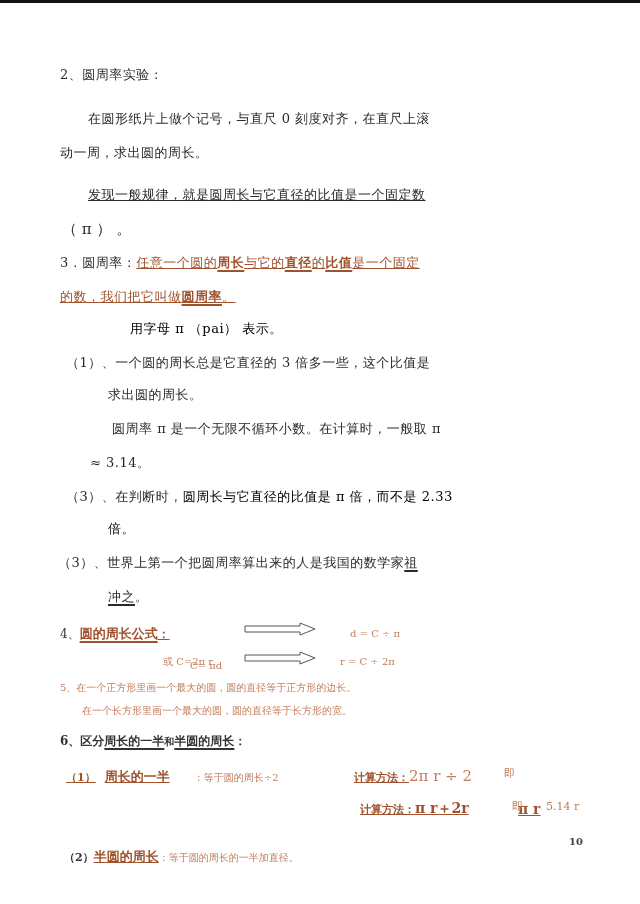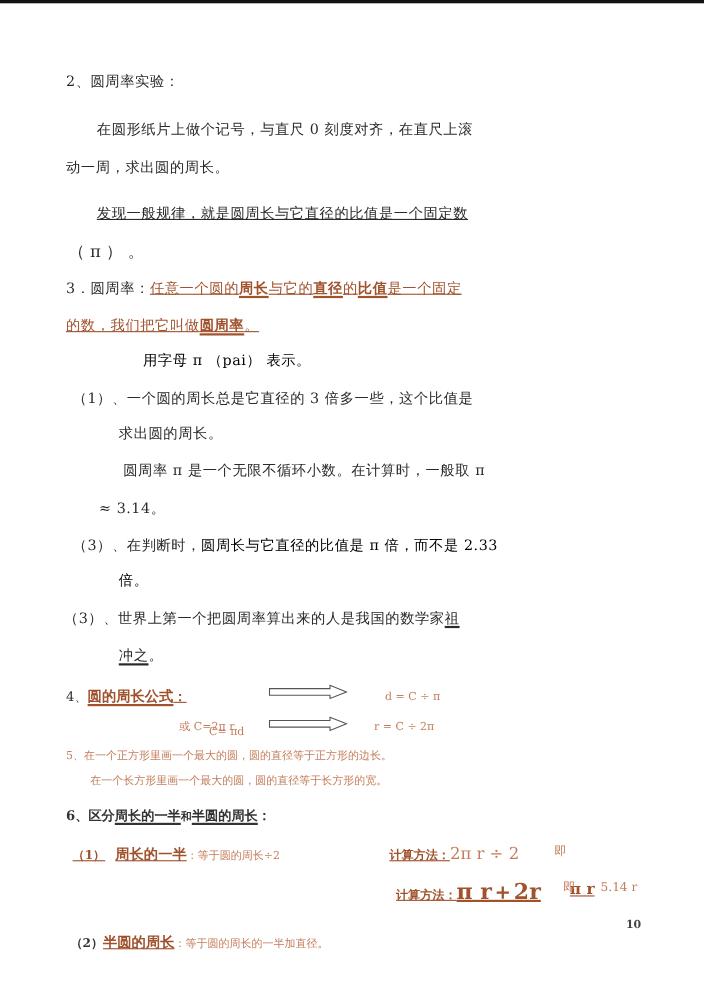--- a/index.html
+++ b/index.html
@@ -74,30 +74,30 @@
 
 <div class="line tiny lightred" style="left:60px; top:683px;">5、在一个正方形里画一个最大的圆，圆的直径等于正方形的边长。</div>
 <div class="line tiny lightred" style="left:82px; top:706px;">在一个长方形里画一个最大的圆，圆的直径等于长方形的宽。</div>
 
 <div class="line small" style="left:60px; top:735px;">
   <span class="dark b">6、区分</span><span class="dark b u">周长的一半</span><span class="dark b" style="font-size:10px;">和</span><span class="dark b u">半圆的周长</span><span class="dark b">：</span>
 </div>
 
 <div class="line" style="left:66px; top:768px;">
   <span class="red b" style="font-size:11px;">（1）</span>
-  <span class="red b" style="font-size:13px; margin-left:4px;">周长的一半</span><span class="lightred" style="font-size:10px;">：等于圆的周长÷2</span>
+  <span class="red b" style="font-size:13px; margin-left:4px;">周长的一半</span><span class="lightred" style="font-size:10px;margin-left:24px;">：等于圆的周长÷2</span>
 </div>
 <div class="line" style="left:354px; top:768px;">
   <span class="red b" style="font-size:11px;">计算方法：</span><span class="lightred" style="font-size:15px;">2π r ÷ 2</span>
 </div>
 <div class="line lightred" style="left:504px; top:768px; font-size:11px;">即</div>
 <div class="line red b" style="left:518px; top:766px; font-size:14px;margin-top:36px;">π r</div>
 
 <div class="line" style="left:64px; top:848px;">
   <span class="dark b" style="font-size:11px;">（2）</span><span class="red b" style="font-size:13px;">半圆的周长</span><span class="lightred" style="font-size:10px;">：等于圆的周长的一半加直径。</span>
 </div>
 <div class="line" style="left:360px; top:800px;">
-  <span class="red b" style="font-size:11px;">计算方法：</span><span class="red b" style="font-size:20px;">π r＋2r</span>
+  <span class="red b" style="font-size:11px;">计算方法：</span><span class="red b" style="font-size:14px;">π r＋2r</span>
 </div>
 <div class="line lightred" style="left:512px; top:801px; font-size:11px;">即</div>
 <div class="line lightred" style="left:546px; top:801px; font-size:11px;">5.14 r</div>
 
 <div class="pagenum" style="left:569px; top:836px;">10</div>
 
 </body></html>

